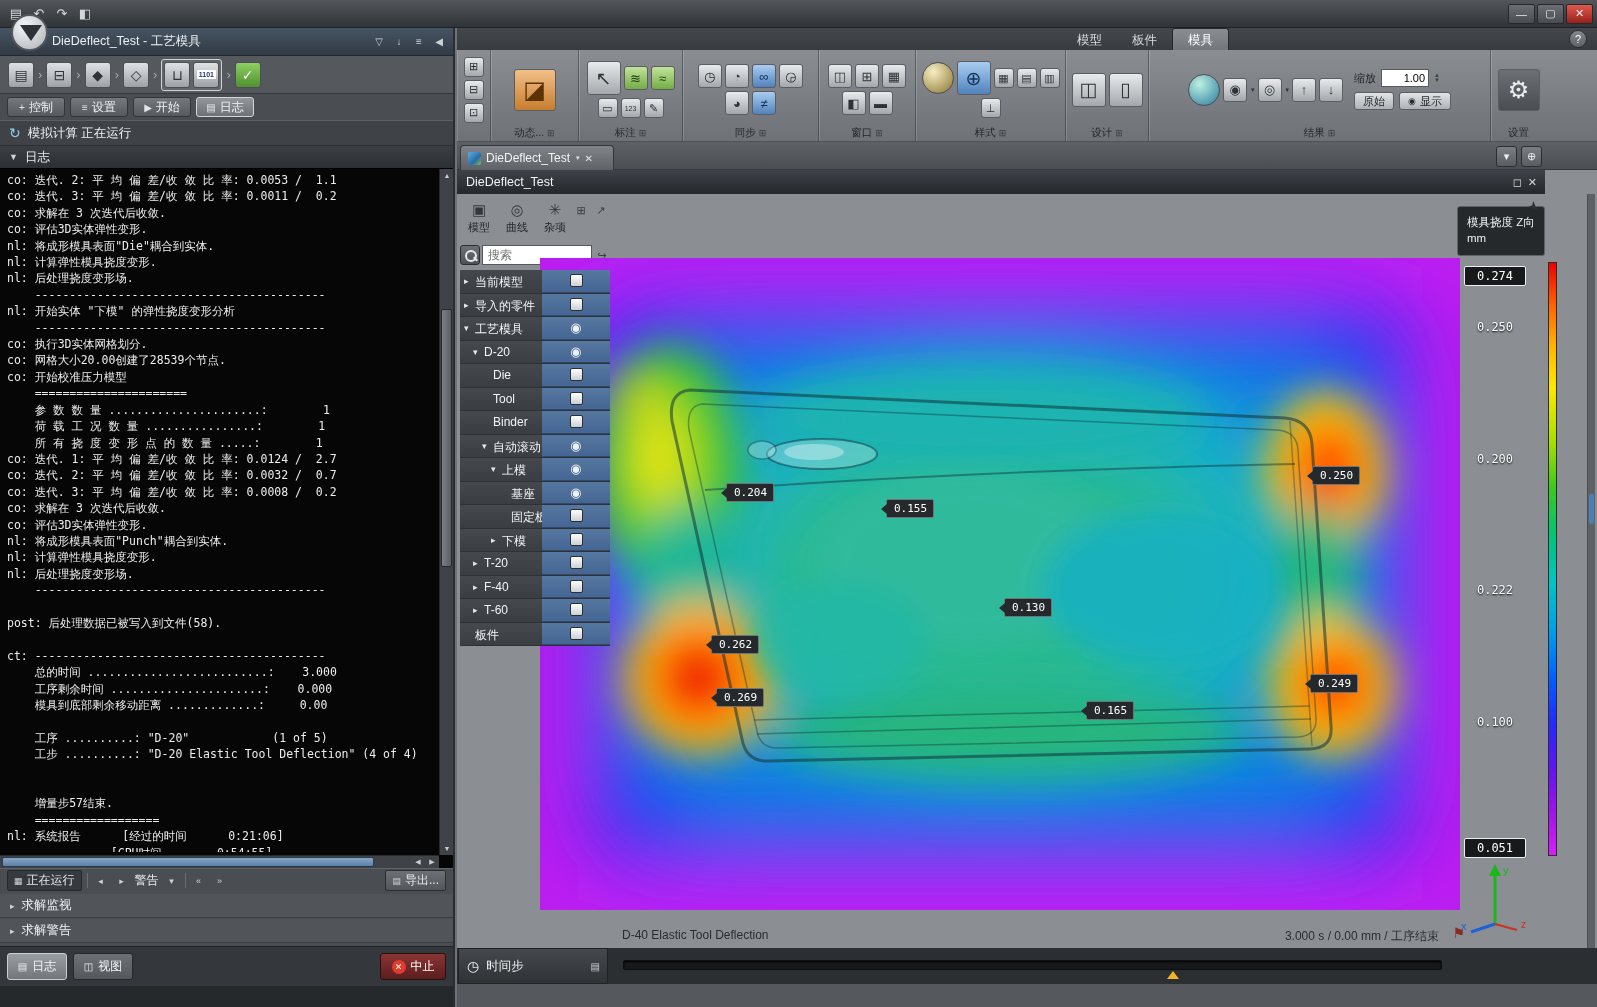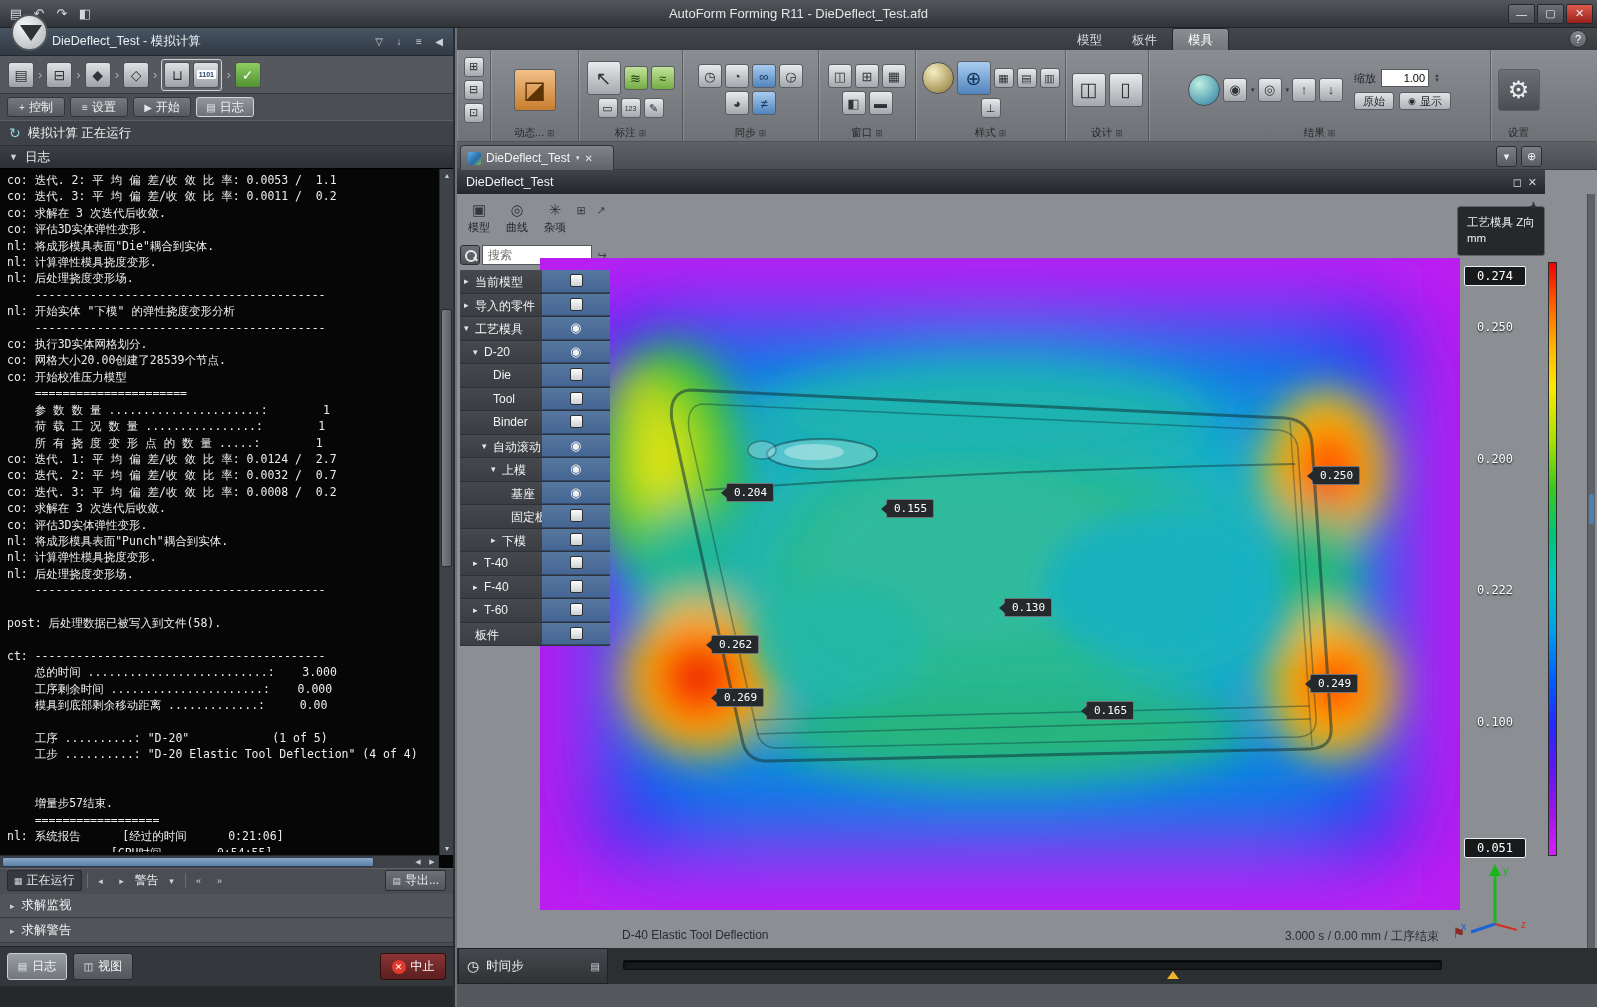--- a/index.html
+++ b/index.html
@@ -245,32 +245,31 @@
 
 <div id="app">
 
   <div class="titlebar">
     <div class="qat">
       <span class="ticon">▤</span>
       <span class="ticon">↶</span>
       <span class="ticon">↷</span>
       <span class="ticon">◧</span>
     </div>
-    <div class="title-text">AutoForm Forming R11 - DieDeflect_Test.afd</div>
     <div class="win-controls">
       <span class="win-btn">—</span>
       <span class="win-btn">▢</span>
       <span class="win-btn close">✕</span>
     </div>
   </div>
 
   <div class="left-panel">
     <div class="lp-header">
       <span class="af-logo"></span>
-      <span>DieDeflect_Test - 模拟计算</span>
+      <span>DieDeflect_Test - 工艺模具</span>
       <span class="lp-hicons">
         <span class="hico">▽</span>
         <span class="hico">↓</span>
         <span class="hico">≡</span>
         <span class="hico">◀</span>
       </span>
     </div>
 
     <div class="process-chain">
       <span class="pc-icon">▤</span>
@@ -759,21 +758,21 @@
         </div>
         <div class="trow">
           <span class="arr" style="left:31px">▸</span>
           <span class="tlabel" style="left:42px">下模</span>
           <span class="tcell">
               <span class="cb"></span>
             </span>
         </div>
         <div class="trow">
           <span class="arr" style="left:13px">▸</span>
-          <span class="tlabel" style="left:24px">T-40</span>
+          <span class="tlabel" style="left:24px">T-20</span>
           <span class="tcell">
               <span class="cb"></span>
             </span>
         </div>
         <div class="trow">
           <span class="arr" style="left:13px">▸</span>
           <span class="tlabel" style="left:24px">F-40</span>
           <span class="tcell">
               <span class="cb"></span>
             </span>
@@ -787,21 +786,21 @@
         </div>
         <div class="trow">
           <span class="tlabel" style="left:15px">板件</span>
           <span class="tcell">
               <span class="cb"></span>
             </span>
         </div>
       </div>
 
       <div class="legend-head">
-        <div>工艺模具 Z向</div>
+        <div>模具挠度 Z向</div>
         <div>mm</div>
       </div>
       <span class="legend-pin">➤</span>
       <div class="leg-box" style="top:96px">0.274</div>
       <div class="leg-tick" style="top:150px">0.250</div>
       <div class="leg-tick" style="top:282px">0.200</div>
       <div class="leg-tick" style="top:413px">0.222</div>
       <div class="leg-tick" style="top:545px">0.100</div>
       <div class="leg-box" style="top:668px">0.051</div>
       <div class="colorbar"></div>

